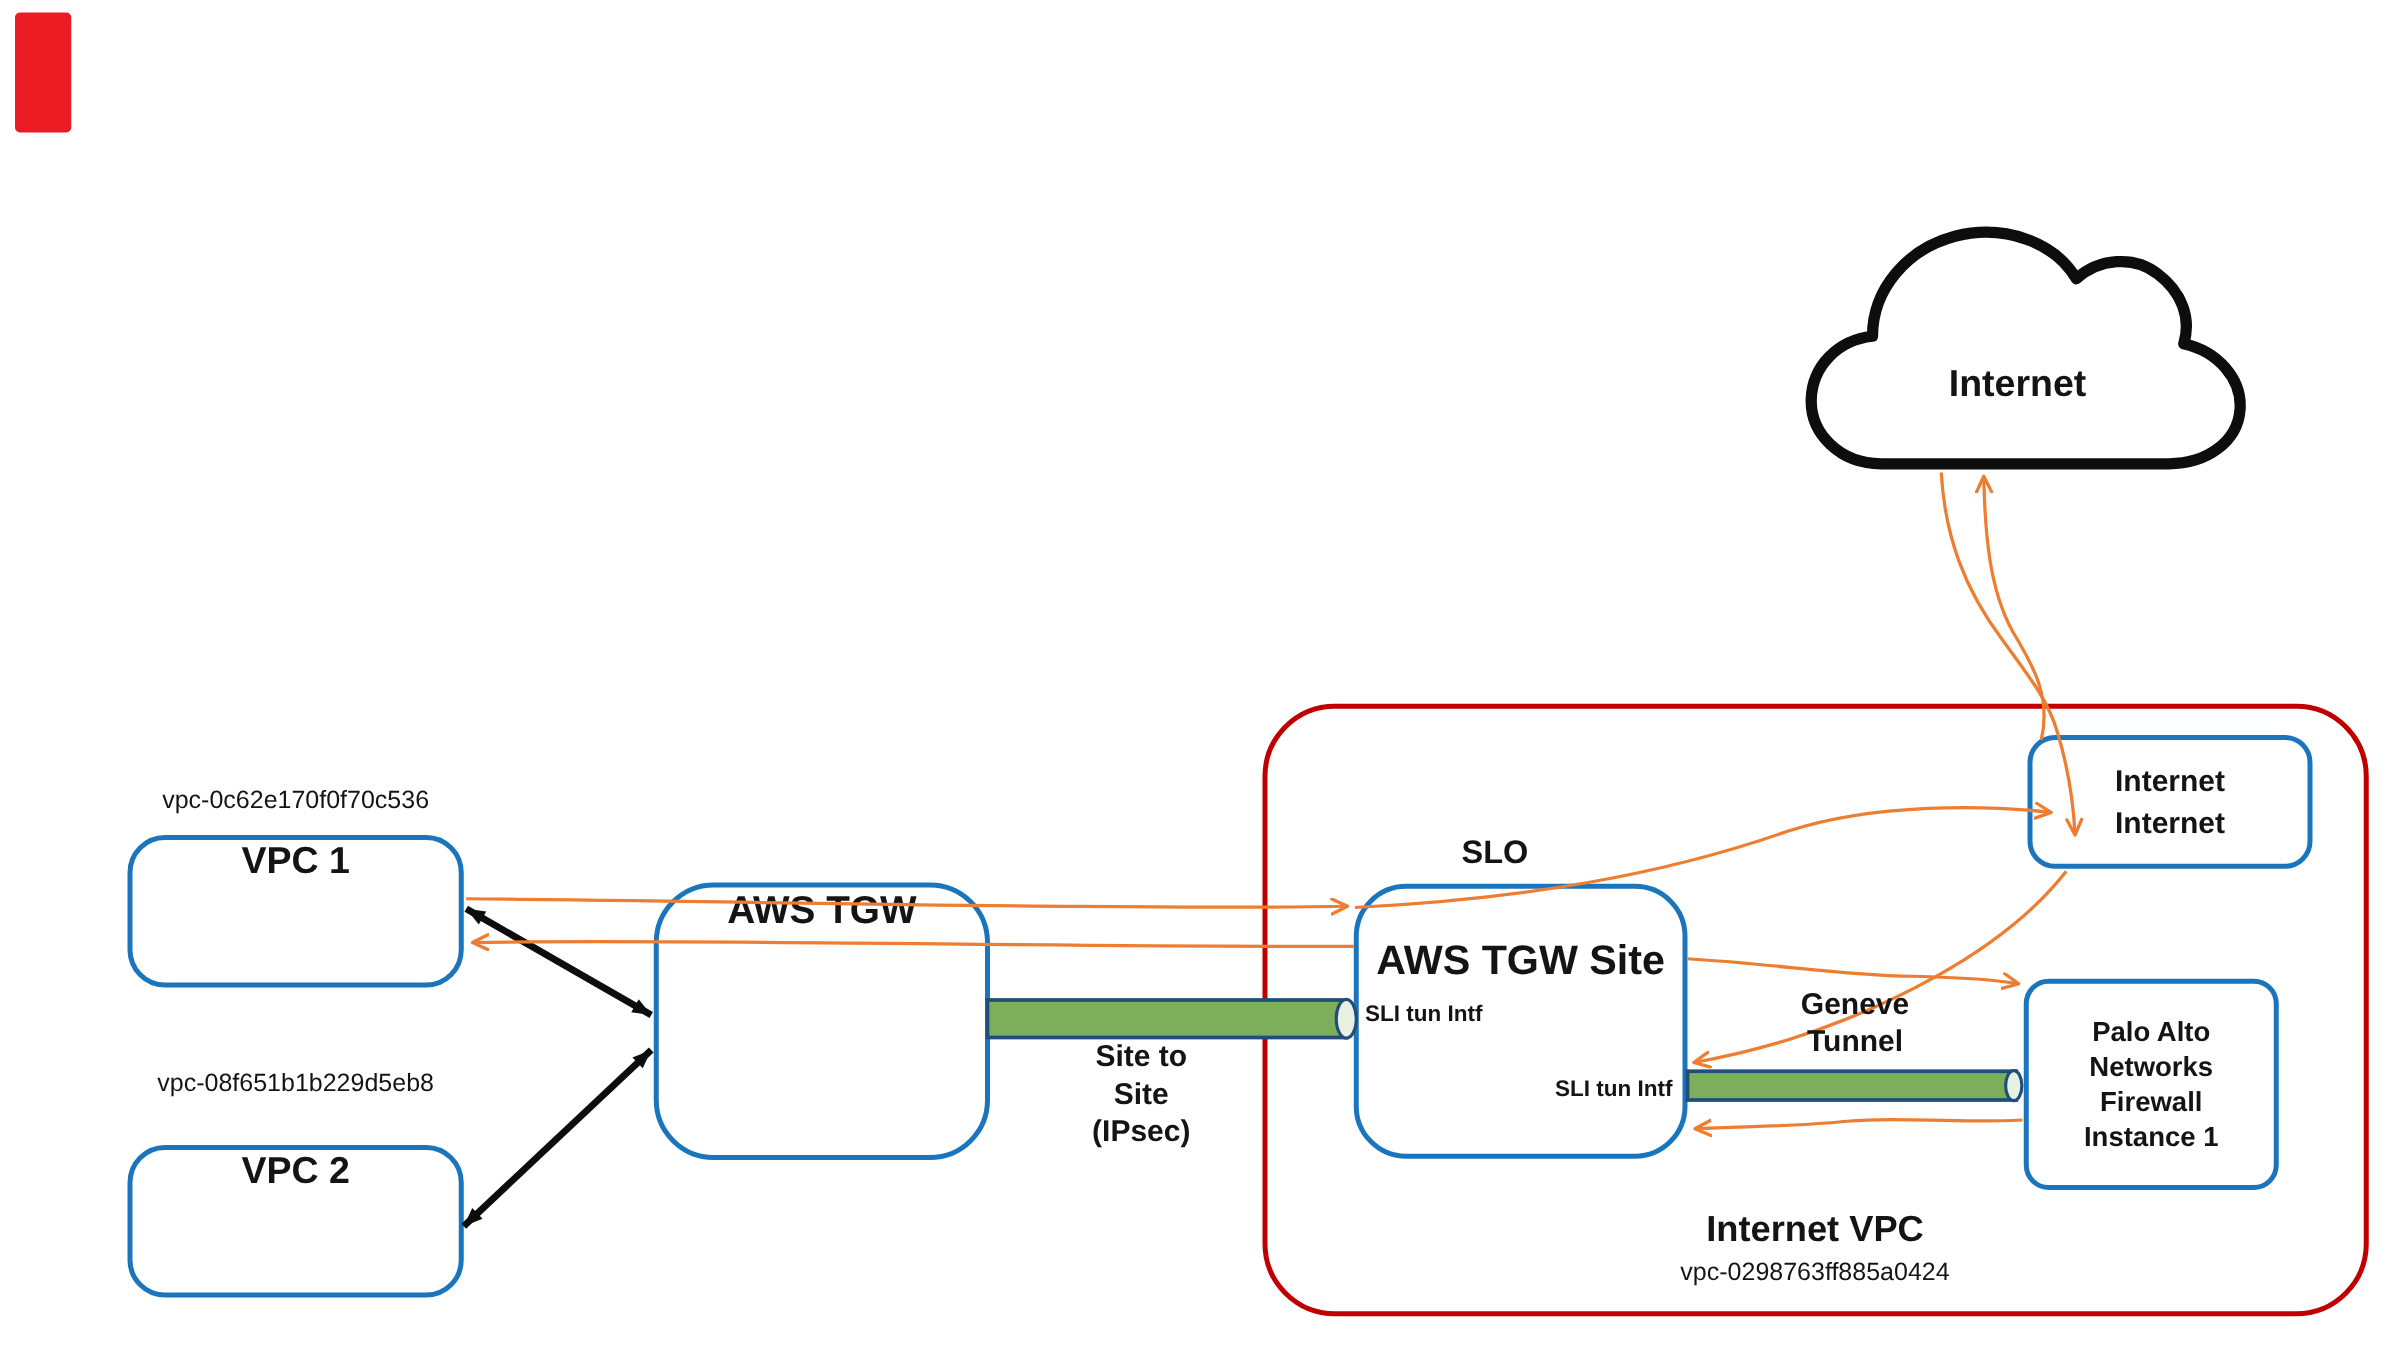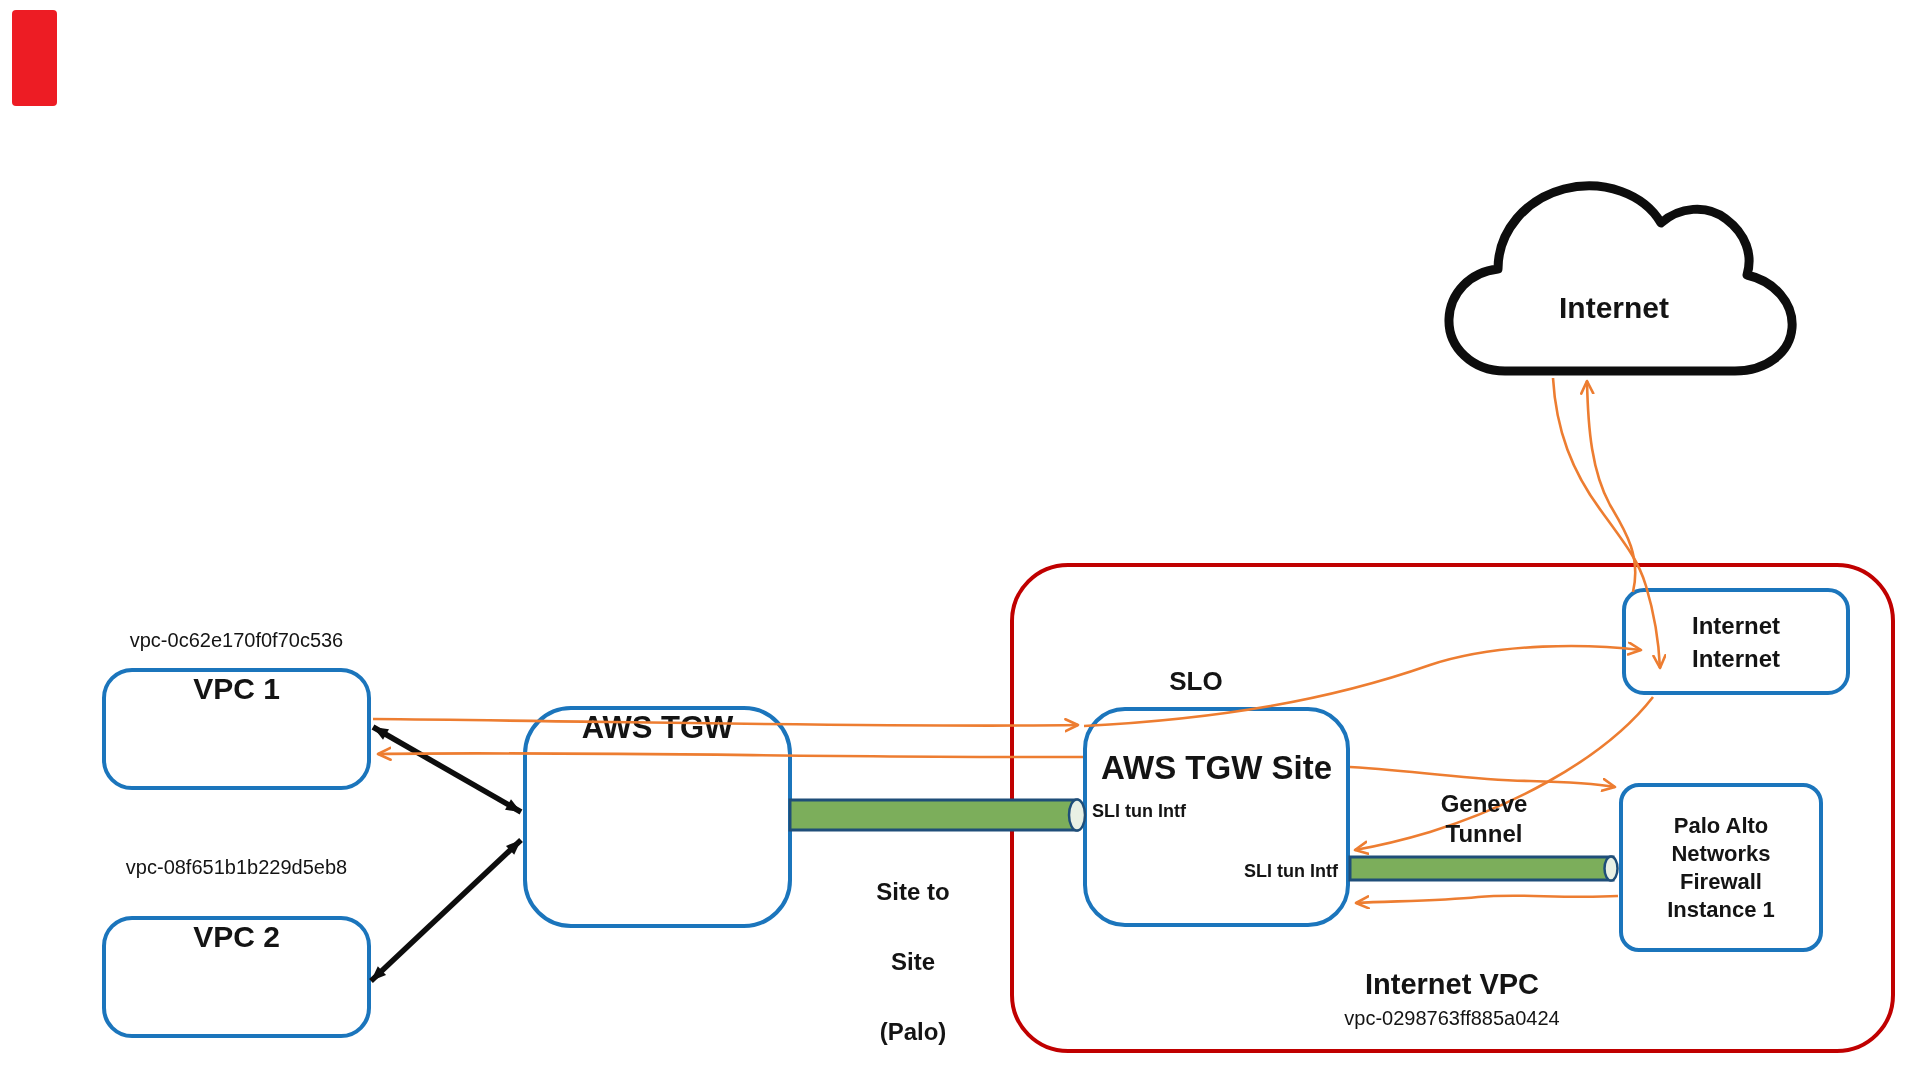--- a/index.html
+++ b/index.html
@@ -54,24 +54,24 @@
 
   <div class="node center" style="left:1619px;top:783px;width:204px;height:169px;border-radius:20px;">
     <div class="title" style="font-size:22px;line-height:28px;">Palo Alto</div>
     <div class="title" style="font-size:22px;line-height:28px;">Networks</div>
     <div class="title" style="font-size:22px;line-height:28px;">Firewall</div>
     <div class="title" style="font-size:22px;line-height:28px;">Instance 1</div>
   </div>
 
   <div class="lbl" style="left:1514px;top:291px;width:200px;text-align:center;font-weight:bold;font-size:30px;">Internet</div>
 
-  <div class="lbl center" style="left:813px;top:877px;width:200px;font-weight:bold;font-size:24px;line-height:30px;gap:40px;">
+  <div class="lbl center" style="left:813px;top:831px;width:200px;font-weight:bold;font-size:24px;line-height:30px;">
     <div>Site to</div>
     <div>Site</div>
-    <div>(Palo)</div>
+    <div>(IPsec)</div>
   </div>
   <div class="lbl center" style="left:1384px;top:789px;width:200px;font-weight:bold;font-size:24px;line-height:30px;">
     <div>Geneve</div>
     <div>Tunnel</div>
   </div>
 
   <svg class="layer" width="1920" height="1080" viewBox="0 0 1920 1080">
     <defs>
       <marker id="arrowO" markerUnits="userSpaceOnUse" markerWidth="18" markerHeight="16" refX="13.5" refY="7" orient="auto-start-reverse">
         <path d="M 1 1 L 13.5 7 L 1 13" fill="none" stroke="#ed7d31" stroke-width="2.6" stroke-linecap="round" stroke-linejoin="round"></path>

